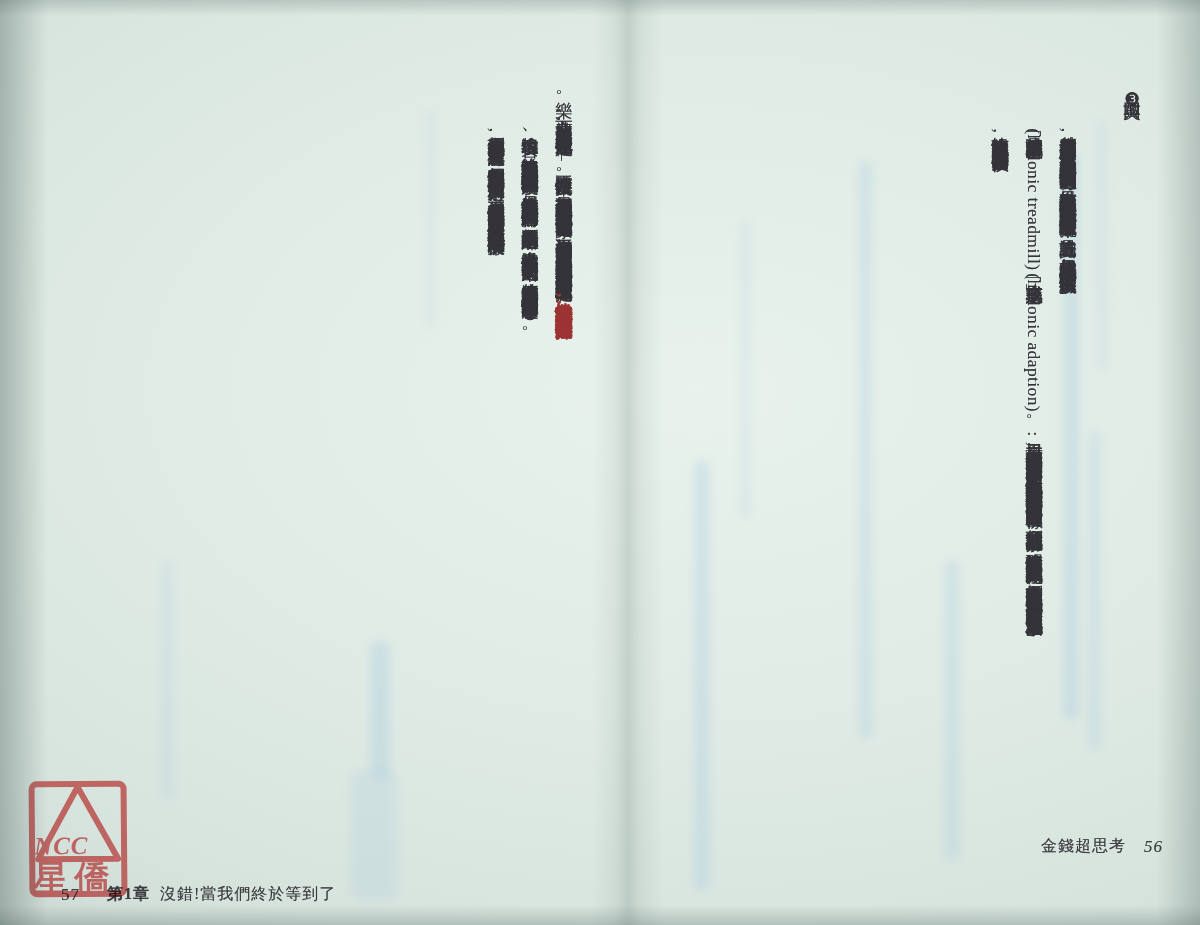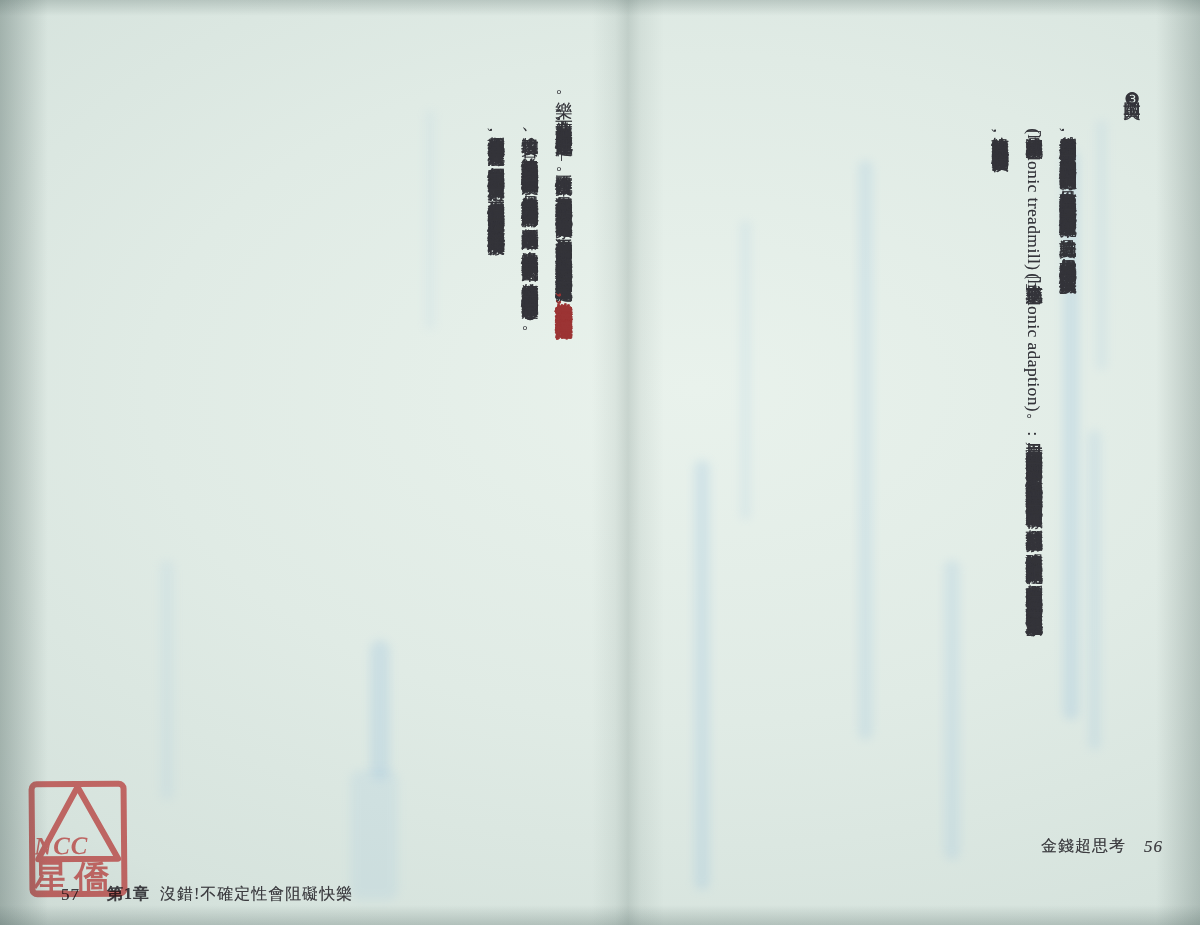--- a/index.html
+++ b/index.html
@@ -123,21 +123,21 @@
     <p class="indent">我們會適應環境條件的改變,但是適應程度有異。我們很快就適應剛買回來的新車,快樂程度一下子回復到買車之前。但如果我們患有慢性疾病或是另一半離開了我們呢?可能不久後會從悲傷的情緒中復原,但或許再也無法像身體健康時或是離婚前那樣快樂。</p>
   </div>
 
   <div class="footer footer-right">
     <span>金錢超思考</span>
     <span class="pgnum">56</span>
   </div>
   <div class="footer footer-left">
     <span class="pgnum">57</span>
     <span class="chapter">第1章</span>
-    <span class="chapter-title">沒錯!不確定性會阻礙快樂</span>
+    <span class="chapter-title">沒錯!當我們終於等到了</span>
   </div>
 
   <svg class="stamp" viewBox="0 0 100 118" xmlns="http://www.w3.org/2000/svg">
     <rect x="4" y="4" width="92" height="110" rx="5" fill="none" stroke="#dd5858" stroke-width="6"></rect>
     <path d="M50 7 L90 79 L10 79 Z" fill="none" stroke="#dd5858" stroke-width="6" stroke-linejoin="round"></path>
     <text x="6" y="74" font-size="25" font-style="italic" font-weight="bold" font-family="Liberation Serif, DejaVu Serif, serif" fill="#dd5858" letter-spacing="1">NCC</text>
     <text x="5" y="110" font-size="35" font-weight="bold" font-family="Liberation Serif, DejaVu Serif, serif" fill="#dd5858" letter-spacing="6">星僑</text>
   </svg>
 
   <div class="spine"></div>

